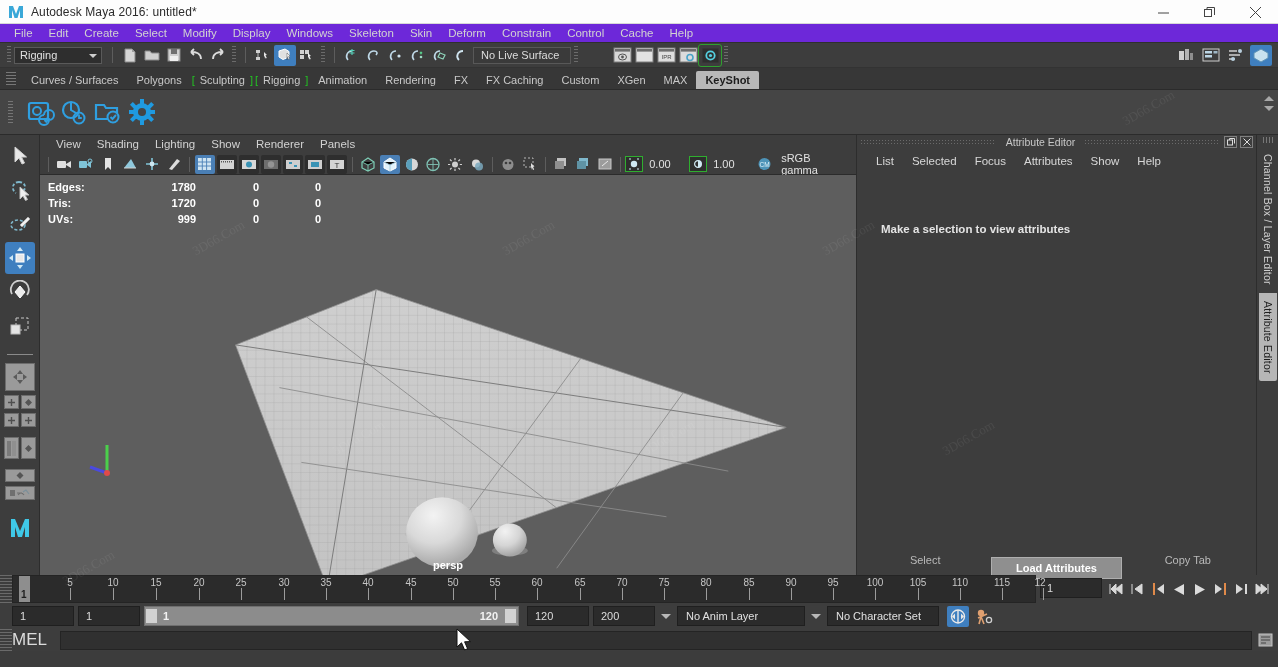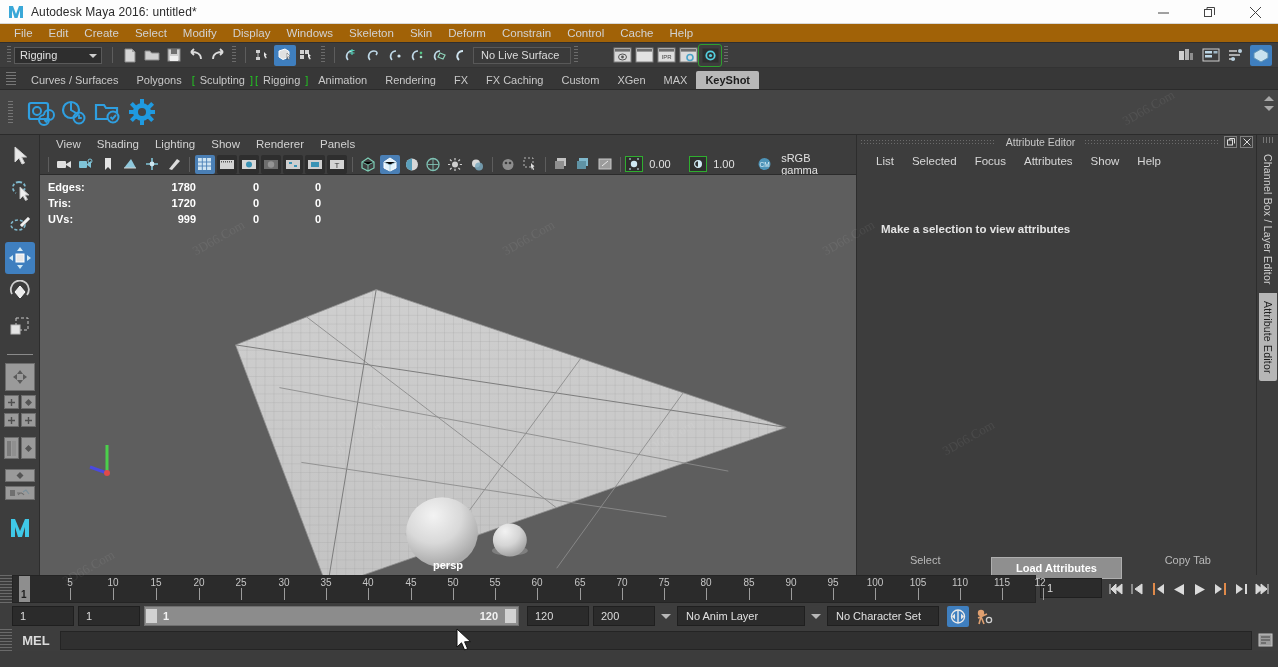--- a/index.html
+++ b/index.html
@@ -21,21 +21,21 @@
   .titlebar .app-icon {
     width:16px; height:14px; margin-left:8px; margin-right:7px; position:relative;
   }
   .titlebar .app-icon svg { display:block; }
   .titlebar .ttl { color:#2b2b2b; font-size:12px; letter-spacing:.1px; }
   .winbtns { position:absolute; right:0; top:0; height:24px; display:flex; }
   .winbtn { width:46px; height:24px; display:flex; align-items:center; justify-content:center; color:#444; }
 
   
   .menubar {
-    height:19px; background:#a16207; display:flex; align-items:center;
+    height:19px; background:#6d28d9; display:flex; align-items:center;
     padding-left:6px; border-bottom:1px solid #2f2f2f;
   }
   .menubar .mi { padding:0 8px; line-height:19px; font-size:11.5px; color:#d2d2d2; white-space:nowrap; }
 
   
   .statusbar {
     height:25px; background:#3d3d3d; display:flex; align-items:center;
     border-bottom:1px solid #333; padding-left:4px; position:relative;
   }
   .menu-sel {
@@ -193,21 +193,21 @@
   .combo { height:20px; background:#2b2b2b; border:1px solid #1f1f1f; display:flex;
     align-items:center; padding:0 8px; font-size:11px; color:#e0e0e0; }
   .comboarrow { width:14px; height:20px; display:flex; align-items:center; justify-content:center; }
   .comboarrow i { border-left:5px solid transparent; border-right:5px solid transparent;
     border-top:5px solid #b8b8b8; }
 
   
   .melrow { height:22px; background:#3d3d3d; display:flex; align-items:center; }
   .melrow .lgrip2 { width:12px; height:22px;
     background:repeating-linear-gradient(to bottom,#6a6a6a 0 1px,transparent 1px 3px); }
-  .mel-lbl { width:48px; text-align:center; font-size:13px; font-weight:bold; color:#dcdcdc; }
+  .mel-lbl { width:48px; text-align:left; font-size:17px; font-weight:normal; color:#dcdcdc; }
   .mel-input { flex:1; height:19px; background:#303030; border:1px solid #242424; }
   .mel-right { width:26px; display:flex; align-items:center; justify-content:center; }
 
   
   .wm { position:absolute; inset:0; pointer-events:none; overflow:hidden; z-index:50; }
   .wm span { position:absolute; font-size:13px; color:rgba(255,255,255,0.07);
     transform:rotate(-30deg); white-space:nowrap; font-family:"Liberation Serif",serif; }
   .cursor { position:absolute; z-index:60; pointer-events:none; }
 </style>
 </head>

